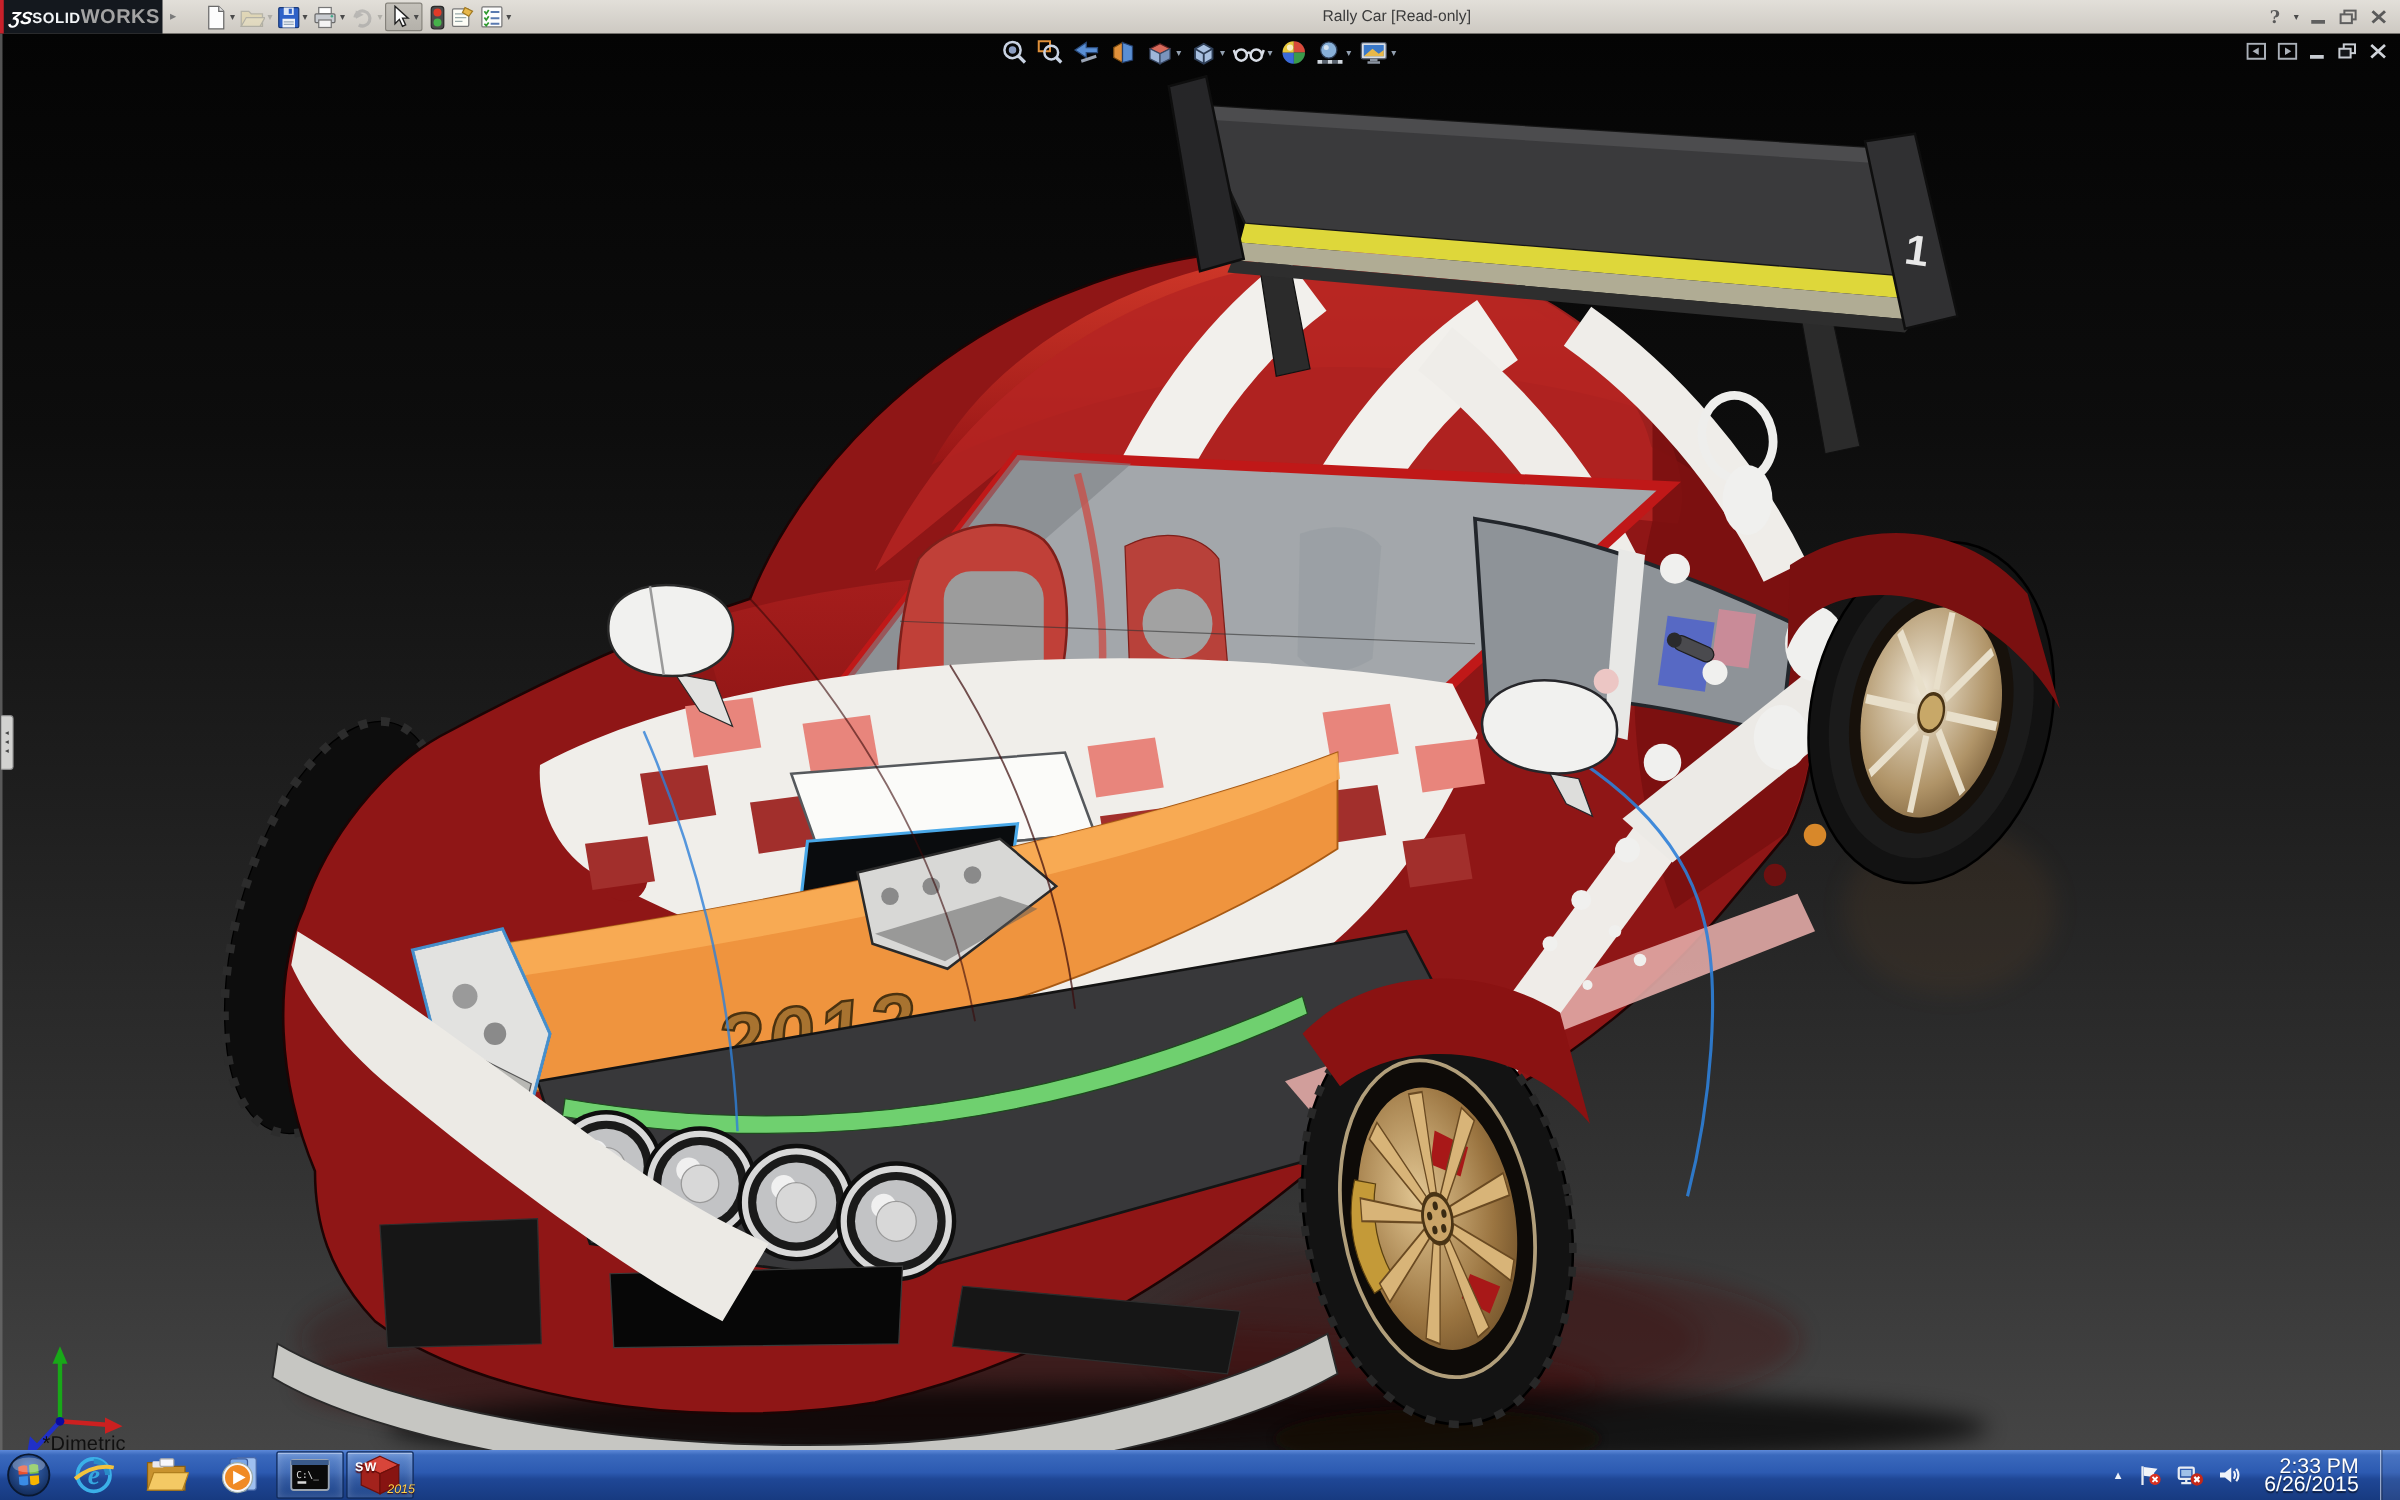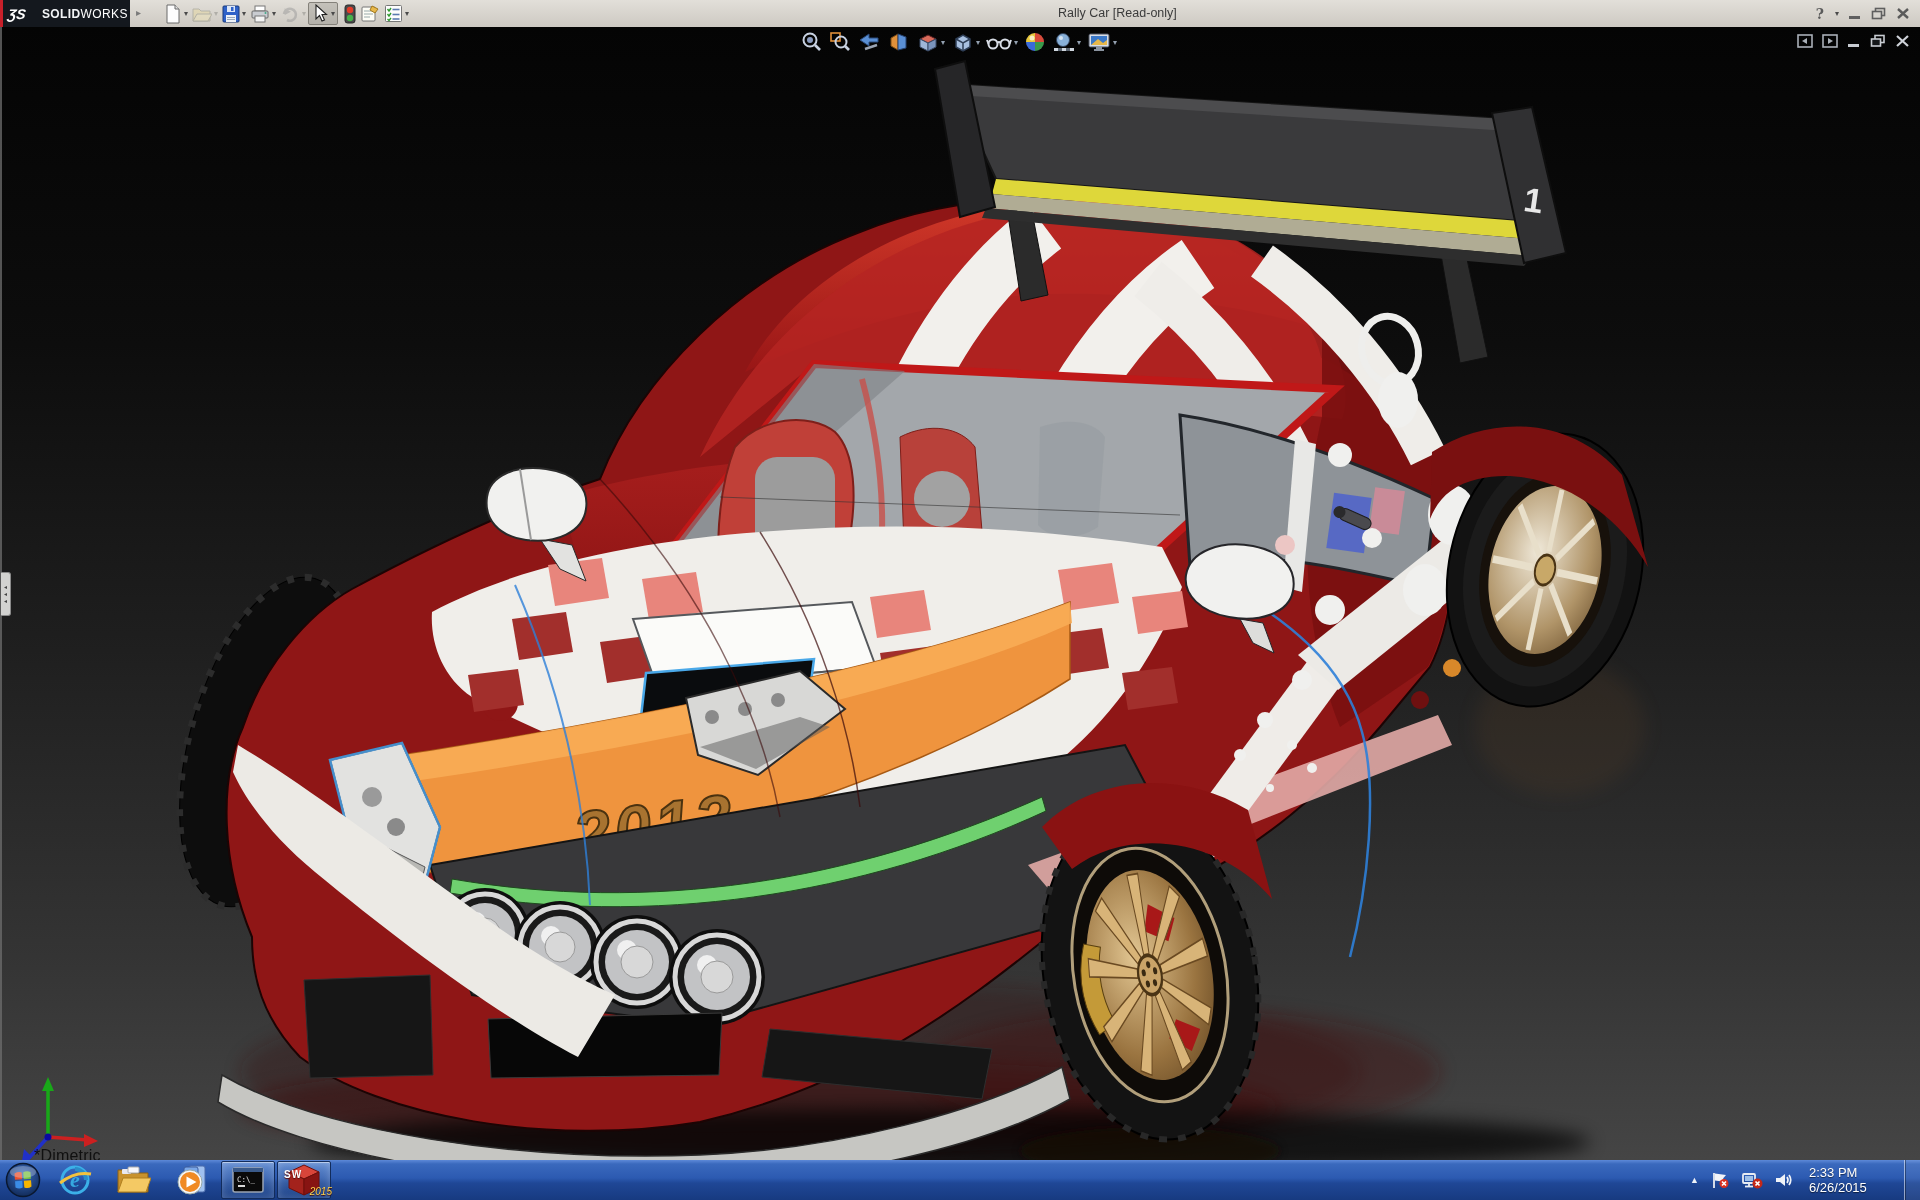--- a/index.html
+++ b/index.html
@@ -7,22 +7,22 @@
     font-family:"Liberation Sans",sans-serif;-webkit-font-smoothing:antialiased;}
 
   
   .titlebar{position:absolute;left:0;top:0;width:1920px;height:27px;
     background:linear-gradient(#e2dfd9,#cdc9c2);border-bottom:1px solid #96928a;}
   .brand{position:absolute;left:0;top:0;width:130px;height:27px;background:#14181e;
     display:flex;align-items:center;}
   .brand-red{position:absolute;left:0;top:0;width:3px;height:27px;background:#c8202a;}
   .brand-mark{color:#fff;font-style:italic;font-weight:800;font-size:14px;margin-left:8px;
     transform:skewX(-8deg);letter-spacing:0;}
-  .brand-bold{color:#f2f4f6;font-weight:700;font-size:12px;margin-left:16px;letter-spacing:.4px;}
-  .brand-light{color:#ffffff;font-weight:400;font-size:12px;letter-spacing:.4px;}
+  .brand-bold{color:#f2f4f6;font-weight:700;font-size:12px;margin-left:0;letter-spacing:.4px;}
+  .brand-light{color:#a3a3a3;font-weight:700;font-size:16px;letter-spacing:.4px;}
   .tb-expander{position:absolute;left:136px;top:7px;font-size:10px;color:#7a7a7a;}
   .std-toolbar{position:absolute;left:162px;top:0;height:27px;display:flex;align-items:center;}
   .tbtn{display:flex;align-items:center;margin:0 2px;}
   .tbtn svg{display:block;}
   .dd{font-size:8px;color:#4a4a4a;margin-left:2px;}
   .dd.dis{color:#b0aea8;}
   .pressed-box{border:1px solid #84817a;background:linear-gradient(#c4c1ba,#b4b1aa);
     border-radius:2px;padding:1px 2px;display:flex;align-items:center;}
   .doc-title{position:absolute;left:1058px;top:0;width:166px;height:27px;line-height:27px;
     font-size:12.5px;color:#3b3b3b;}
@@ -53,21 +53,21 @@
   .task-ico{width:58px;height:40px;display:flex;align-items:center;justify-content:center;}
   .task-ico.open{border:1px solid #122c5c;border-radius:2px;width:52px;height:36px;margin:0 1px;
     background:linear-gradient(rgba(150,185,235,.45),rgba(30,70,140,.55));
     box-shadow:inset 0 1px 0 rgba(255,255,255,.45), inset 0 0 8px rgba(255,255,255,.25);}
   .sw-letters{position:absolute;left:6px;top:7px;color:#fff;font-weight:800;
     font-size:10px;letter-spacing:1px;text-shadow:0 1px 1px #5a0a0a;}
   .sw-year{position:absolute;right:-2px;bottom:1px;color:#ffd24a;font-weight:400;font-size:10px;
     font-style:italic;text-shadow:0 1px 1px #3a0505;}
   .tray{margin-left:auto;display:flex;align-items:center;gap:11px;height:40px;}
   .tray-arrow{color:#eef2f8;font-size:9px;}
-  .clock{text-align:left;color:#fff;font-size:13px;line-height:15px;
+  .clock{text-align:right;color:#fff;font-size:17px;line-height:15px;
     text-shadow:0 1px 1px rgba(0,0,0,.55);margin:0 6px 0 4px;min-width:78px;}
   .show-desktop{width:15px;height:40px;border-left:1px solid rgba(255,255,255,.5);
     background:rgba(255,255,255,.07);box-shadow:inset 1px 0 0 rgba(0,0,0,.35);}
 </style>
 </head>
 <body>
 
 <div class="screen">
 
   <div class="titlebar">

